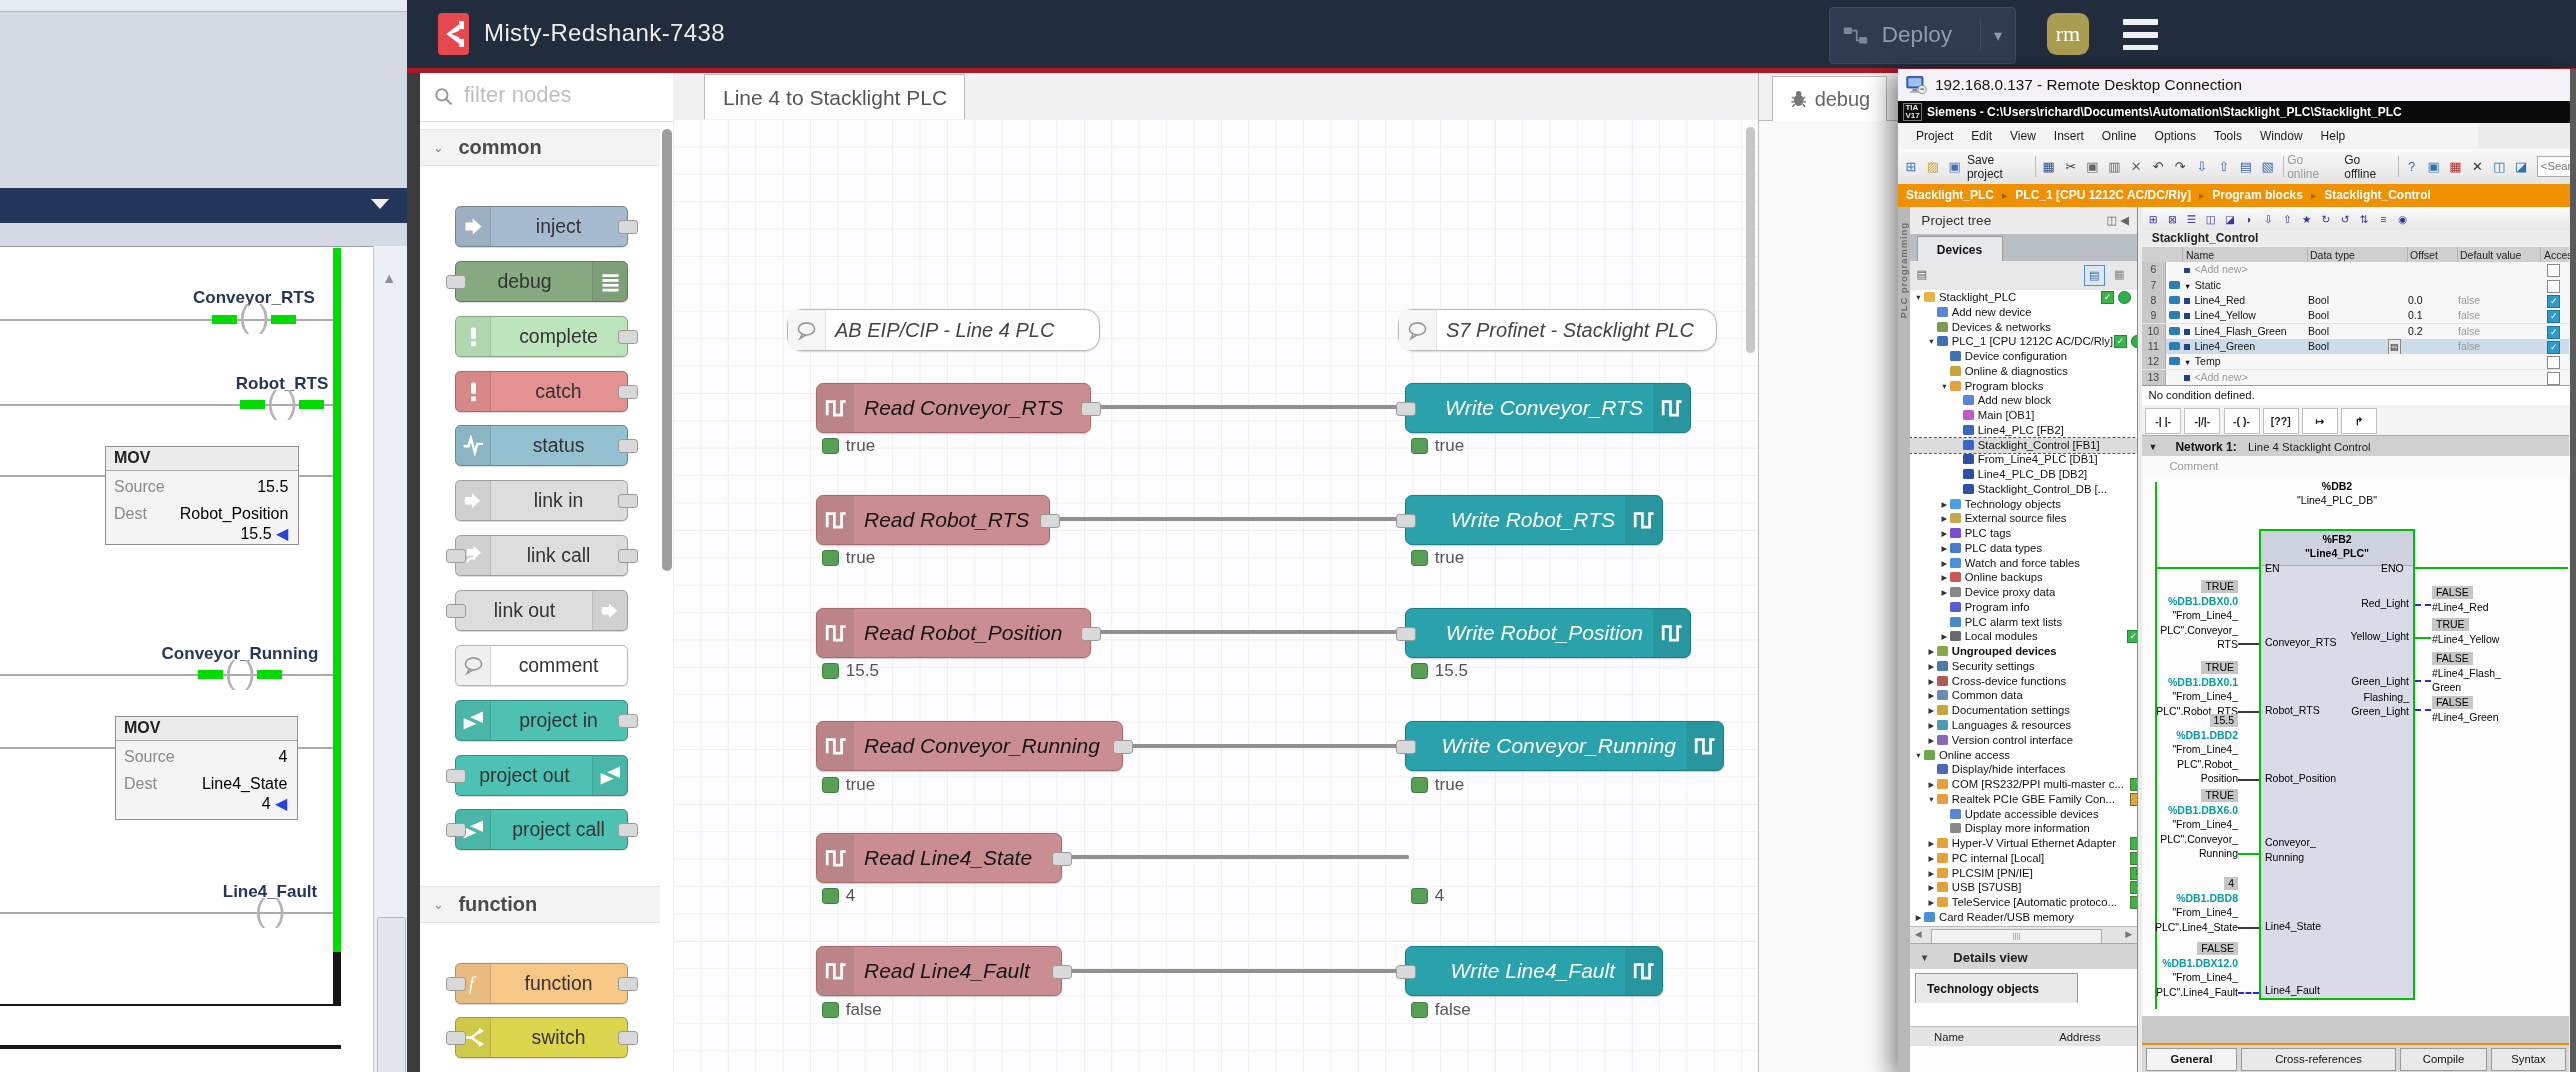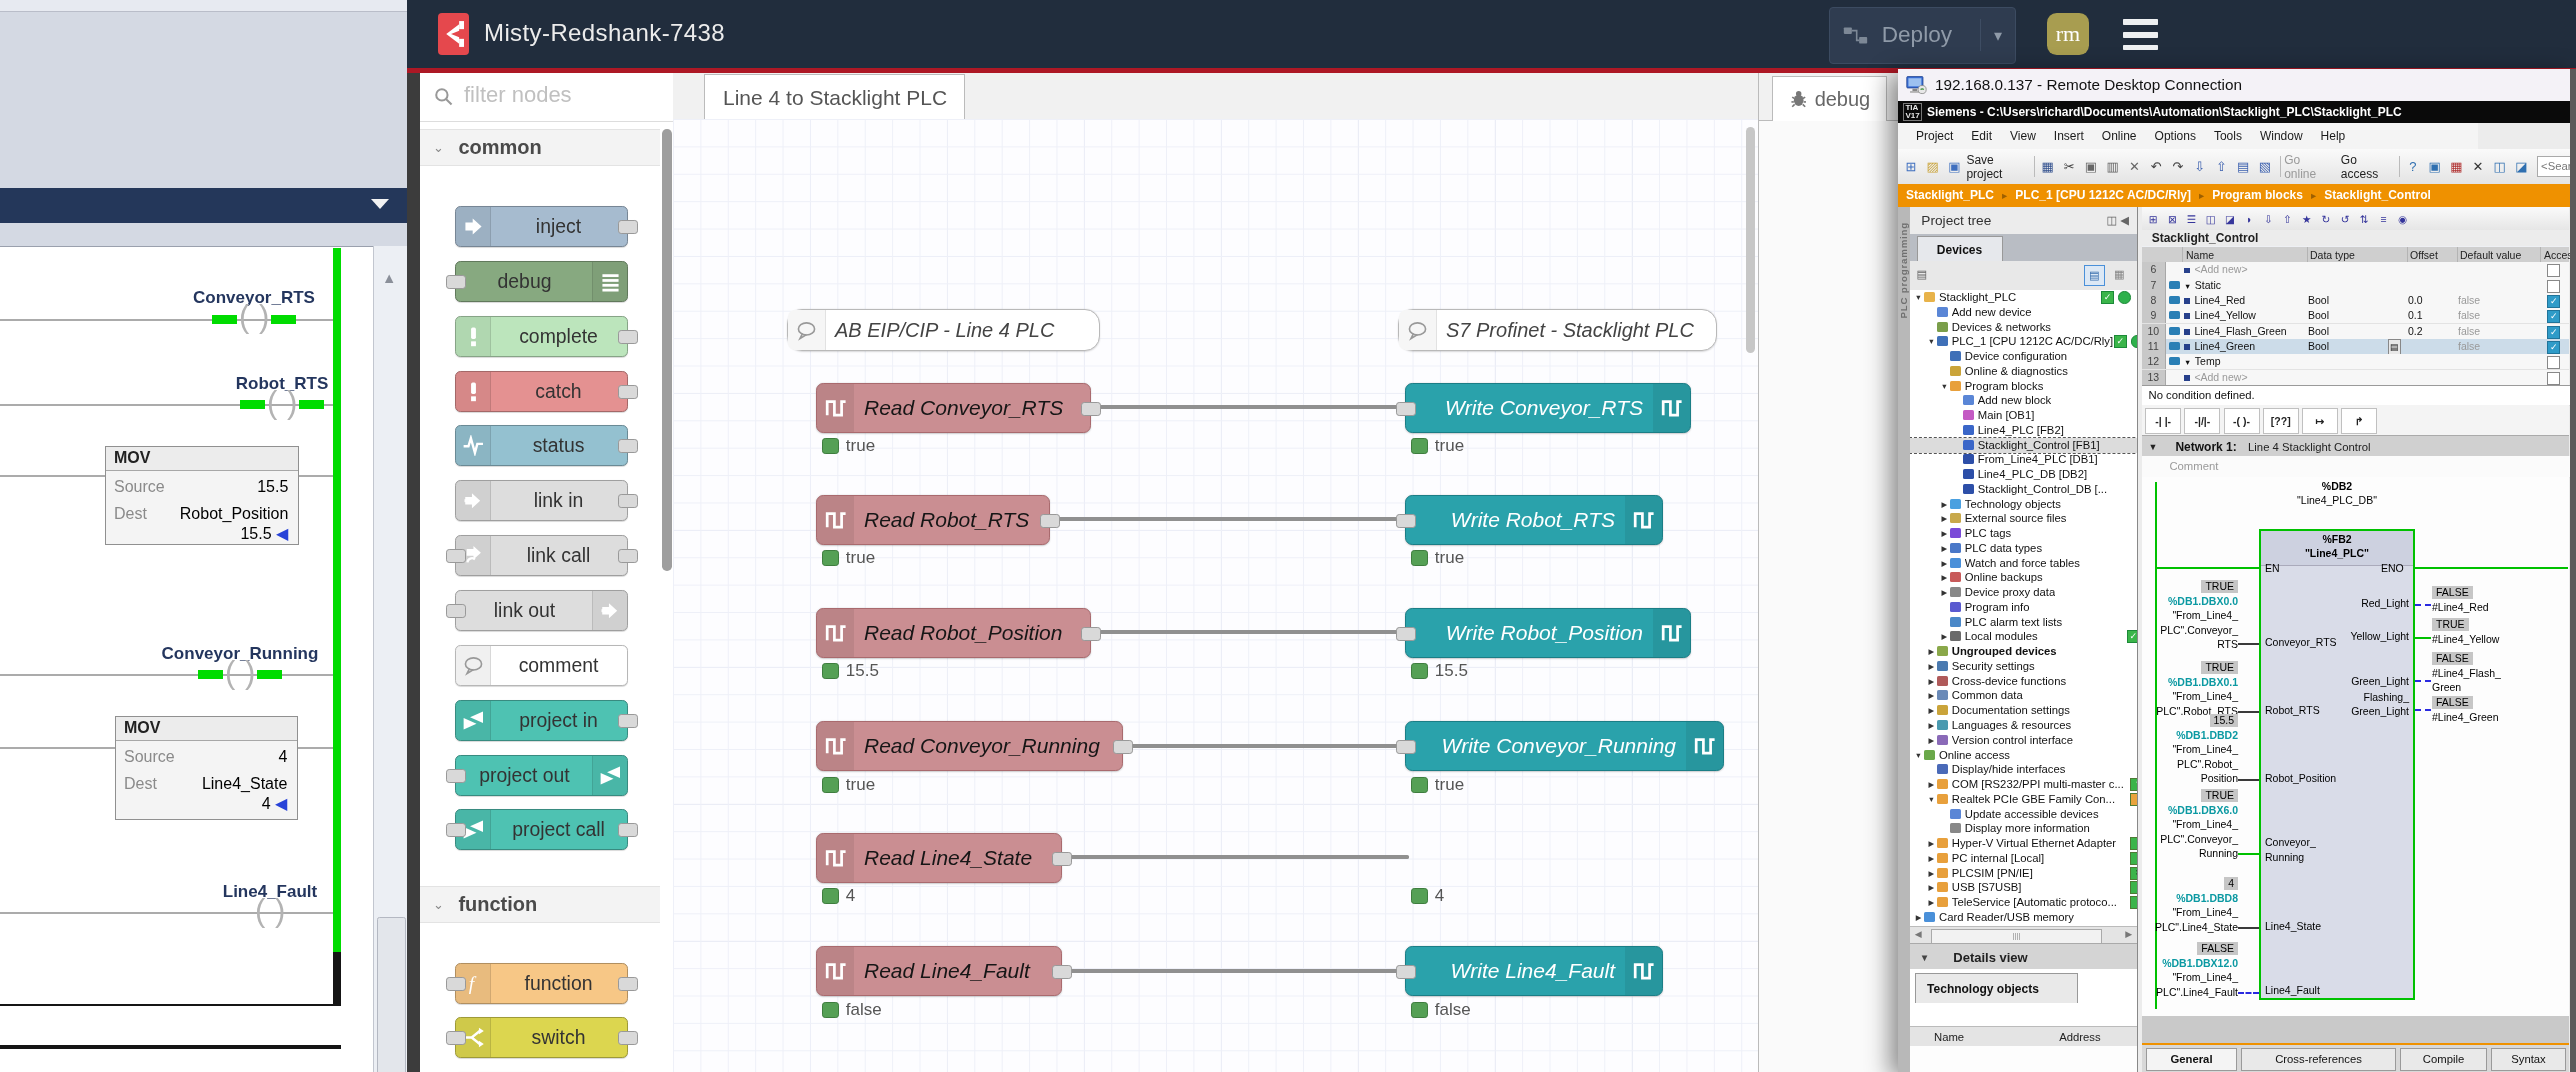--- a/index.html
+++ b/index.html
@@ -664,21 +664,21 @@
         <div class="ti" style="color: rgb(102, 102, 102);">▥</div>
         <div class="ti" style="color: rgb(102, 102, 102);">✕</div>
         <div class="ti" style="color: rgb(68, 68, 68);">↶</div>
         <div class="ti" style="color: rgb(68, 68, 68);">↷</div>
         <div class="ti" style="color: rgb(58, 95, 174);">⇩</div>
         <div class="ti" style="color: rgb(58, 95, 174);">⇧</div>
         <div class="ti" style="color: rgb(58, 95, 174);">▤</div>
         <div class="ti" style="color: rgb(58, 95, 174);">▧</div>
         <div class="ti-sep"></div>
         <span class="ti-label" style="color: rgb(154, 154, 154);">Go online</span>
-        <span class="ti-label" style="margin-left: 9.7px;">Go access</span>
+        <span class="ti-label" style="margin-left: 9.7px;">Go offline</span>
         <div class="ti-sep"></div>
         <div class="ti" style="color: rgb(47, 111, 176);">?</div>
         <div class="ti" style="color: rgb(47, 111, 176);">▣</div>
         <div class="ti" style="color: rgb(176, 48, 48);">▦</div>
         <div class="ti" style="color: rgb(51, 51, 51);">✕</div>
         <div class="ti" style="color: rgb(47, 111, 176);">◫</div>
         <div class="ti" style="color: rgb(47, 111, 176);">◪</div>
         <div id="tia-search">&lt;Search in project&gt;</div>
       </div>
     <div id="tia-breadcrumb" class="abs">

